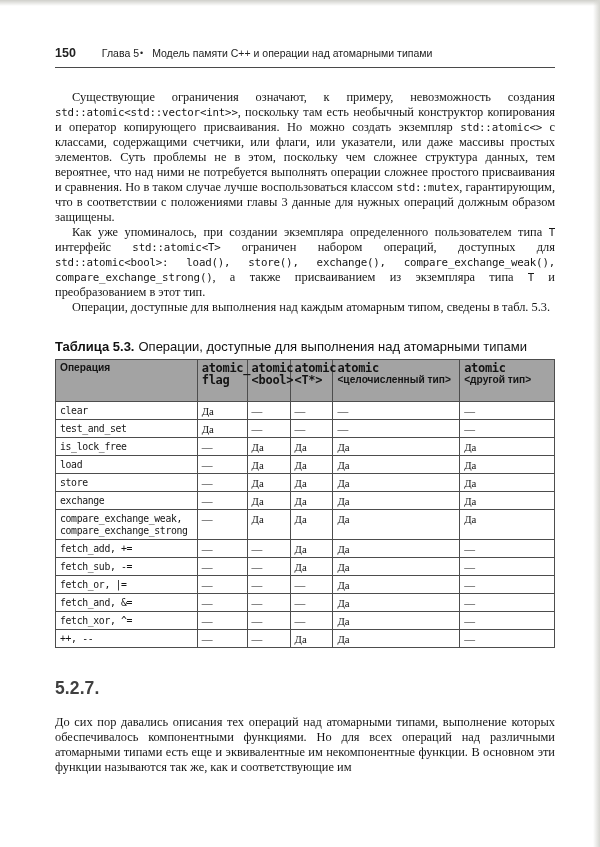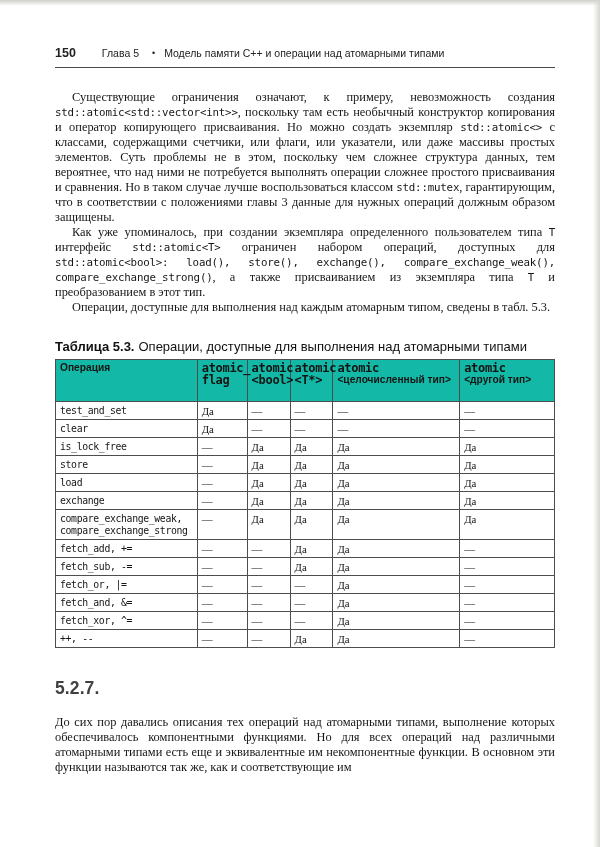--- a/index.html
+++ b/index.html
@@ -17,39 +17,39 @@
     background:linear-gradient(to left, #d6d6d1, rgba(255,255,255,0)); }
 
   .running-head {
     display:flex; align-items:baseline;
     margin:46px 45px 0 55px; padding-bottom:7px;
     border-bottom:1.2px solid #4a4a4a;
     font-family:"Liberation Sans", sans-serif;
     font-size:10.5px; color:#222;
   }
   .pg { font-weight:bold; font-size:12.5px; margin-right:26px; }
-  .ch { margin-right:13px; }
+  .ch { margin-right:1px; }
   .bullet { margin-right:9px; font-size:9px; position:relative; top:-1px; }
 
   main { margin:17px 45px 0 55px; }
 
   .body-p { font-size:12.4px; line-height:15px; text-align:justify; color:#161616; }
   .body-p.indent { text-indent:17px; }
   main > .body-p:first-child { margin-top:22px; }
 
   .code { font-family:"DejaVu Sans Mono", monospace; font-size:10.8px; letter-spacing:-0.2px; }
 
   .tbl-caption { margin-top:24px; font-family:"Liberation Sans", sans-serif; font-size:13px; color:#111; }
   .cap-label { font-weight:bold; margin-right:4px; }
 
   table.ops-table { width:100%; border-collapse:collapse; margin-top:5px; table-layout:fixed; }
   .ops-table th, .ops-table td {
     border:1px solid #4d4d4d; padding:2px 4px; vertical-align:top; text-align:left;
   }
-  .ops-table th { height:42px; background:#14b8a6; }
+  .ops-table th { height:42px; background:#a3a3a3; }
   th .h-mono { font-family:"DejaVu Sans Mono", monospace; font-weight:bold; font-size:12px; letter-spacing:-0.3px; line-height:12px; }
   th .h-sans { font-family:"Liberation Sans", sans-serif; font-weight:bold; font-size:10.2px; line-height:12px; }
   td.op { font-family:"DejaVu Sans Mono", monospace; font-size:9.8px; letter-spacing:-0.35px; white-space:nowrap; line-height:12px; padding-top:3px; }
   td.val { font-family:"Liberation Serif", serif; font-size:10.8px; line-height:12px; padding-top:3px; }
 
   .section-heading {
     display:flex; margin-top:30px;
     font-family:"Liberation Sans", sans-serif; font-weight:bold;
     font-size:17.5px; color:#404040; letter-spacing:0.1px;
   }
@@ -111,61 +111,61 @@
             </th>
             <th>
               <div class="h-mono">atomic</div>
               <div class="h-sans">&lt;другой тип&gt;</div>
             </th>
           </tr>
       </thead>
       <tbody>
           <tr>
             <td class="op">
+              <div>clear</div>
+            </td>
+            <td class="val">Да</td>
+            <td class="val">—</td>
+            <td class="val">—</td>
+            <td class="val">—</td>
+            <td class="val">—</td>
+          </tr>
+          <tr>
+            <td class="op">
               <div>test_and_set</div>
             </td>
             <td class="val">Да</td>
             <td class="val">—</td>
             <td class="val">—</td>
             <td class="val">—</td>
             <td class="val">—</td>
           </tr>
           <tr>
             <td class="op">
-              <div>clear</div>
-            </td>
-            <td class="val">Да</td>
-            <td class="val">—</td>
-            <td class="val">—</td>
-            <td class="val">—</td>
-            <td class="val">—</td>
-          </tr>
-          <tr>
-            <td class="op">
               <div>is_lock_free</div>
             </td>
             <td class="val">—</td>
             <td class="val">Да</td>
             <td class="val">Да</td>
             <td class="val">Да</td>
             <td class="val">Да</td>
           </tr>
           <tr>
             <td class="op">
+              <div>load</div>
+            </td>
+            <td class="val">—</td>
+            <td class="val">Да</td>
+            <td class="val">Да</td>
+            <td class="val">Да</td>
+            <td class="val">Да</td>
+          </tr>
+          <tr>
+            <td class="op">
               <div>store</div>
-            </td>
-            <td class="val">—</td>
-            <td class="val">Да</td>
-            <td class="val">Да</td>
-            <td class="val">Да</td>
-            <td class="val">Да</td>
-          </tr>
-          <tr>
-            <td class="op">
-              <div>load</div>
             </td>
             <td class="val">—</td>
             <td class="val">Да</td>
             <td class="val">Да</td>
             <td class="val">Да</td>
             <td class="val">Да</td>
           </tr>
           <tr>
             <td class="op">
               <div>exchange</div>

